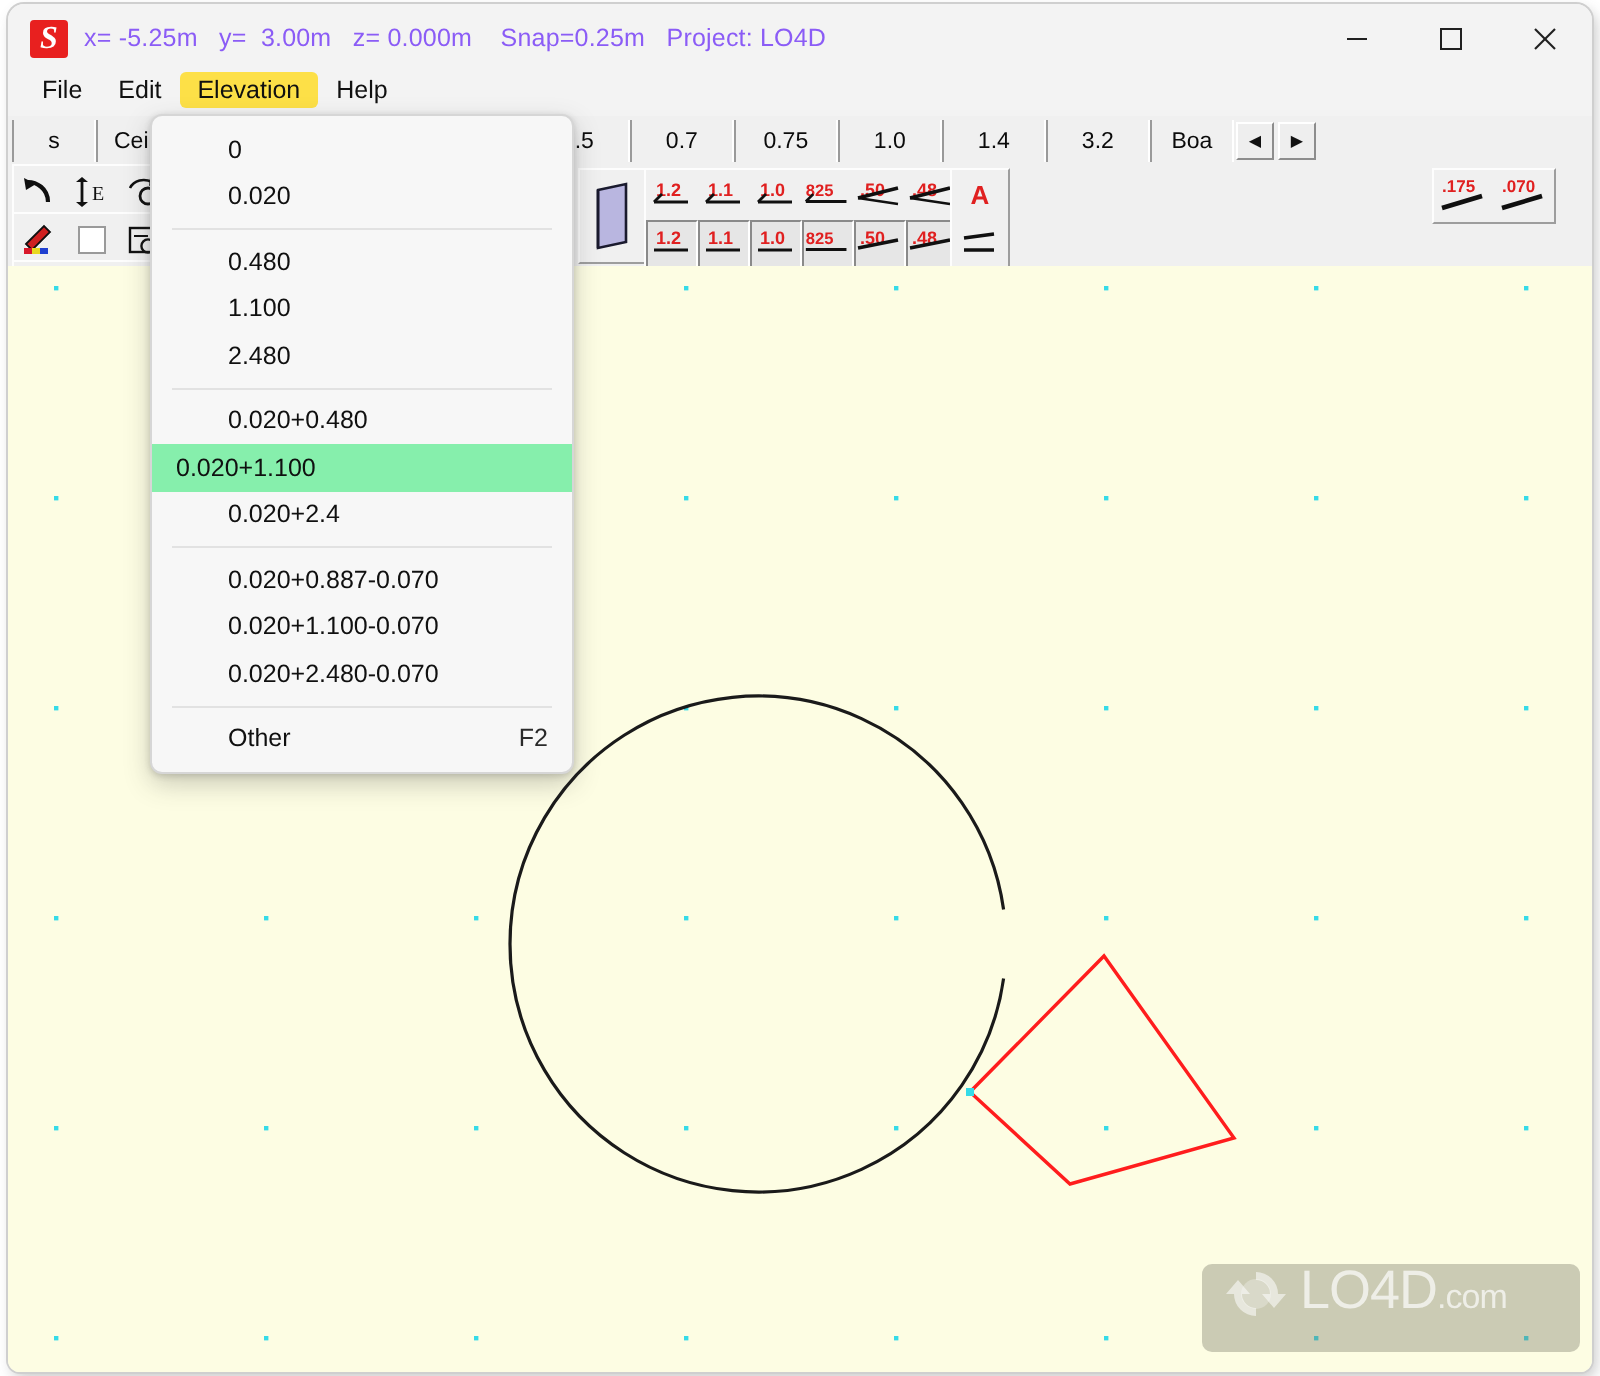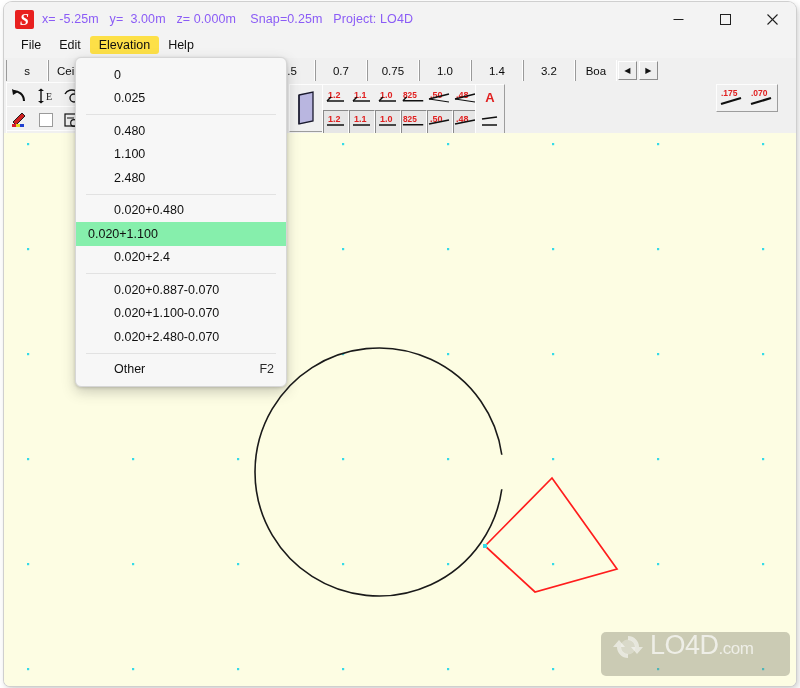--- a/index.html
+++ b/index.html
@@ -570,21 +570,21 @@
         <path d="M18 26 A11 11 0 0 1 7 15 L3 15 L9 8 L15 15 L11 15 A7 7 0 0 0 18 22 Z" fill="rgba(255,255,255,0.55)"></path>
         <circle cx="18" cy="15" r="7.5" fill="rgba(255,255,255,0.28)"></circle>
       </svg>
       <div id="wm-text"><span>LO4D</span><span class="dom">.com</span></div>
     </div>
   </div>
 
   <div id="dropdown">
 
     <div class="mrow">0</div>
-    <div class="mrow">0.025</div>
+    <div class="mrow">0.020</div>
 
     <div class="msep"></div>
 
     <div class="mrow">0.480</div>
     <div class="mrow">1.100</div>
     <div class="mrow">2.480</div>
 
     <div class="msep"></div>
 
     <div class="mrow">0.020+0.480</div>

